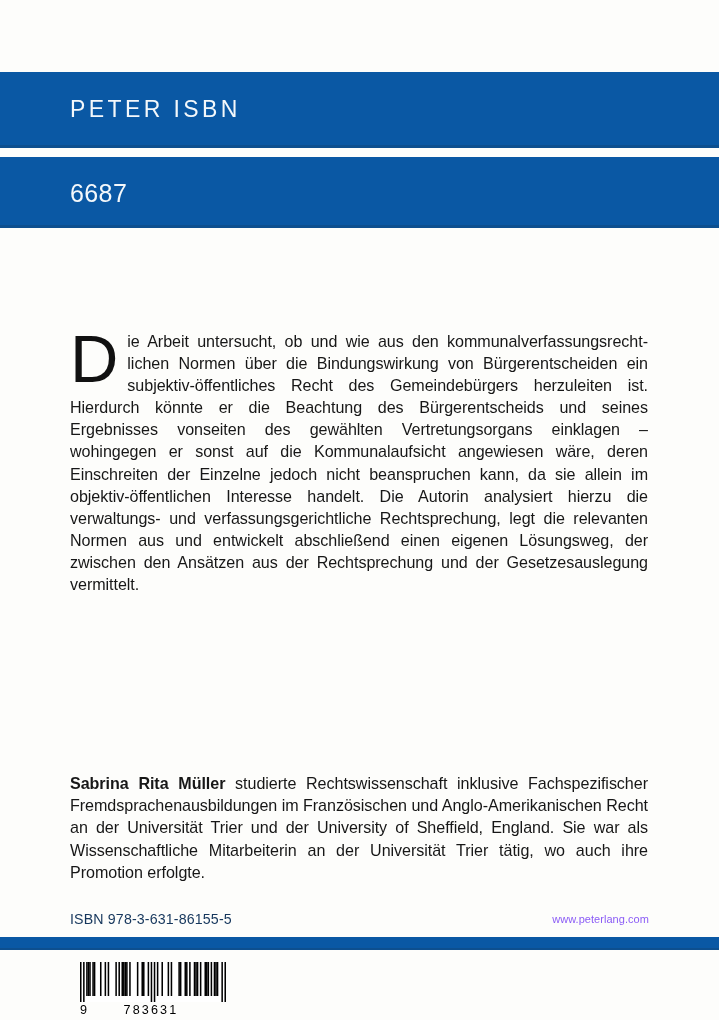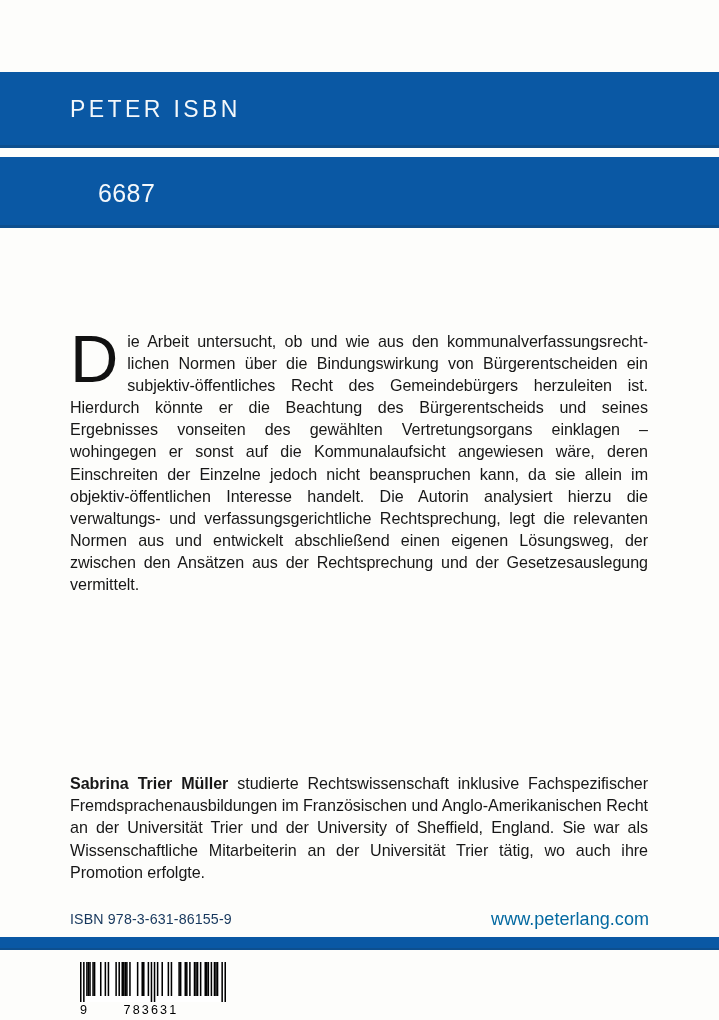--- a/index.html
+++ b/index.html
@@ -73,21 +73,20 @@
     position: absolute;
     left: 70px;
     top: 50%;
     transform: translateY(-50%);
     color: #f4f8fb;
     font-size: 25px;
     font-weight: 400;
     letter-spacing: 0.4px;
     font-family: "Liberation Sans Narrow", "Liberation Sans", sans-serif;
     white-space: nowrap;
-    margin-left: 28px;
   }
 
   
   .blurb {
     position: absolute;
     left: 70px;
     top: 330px;
     width: 578px;
     color: #171717;
     font-size: 16.1px;
@@ -139,22 +138,22 @@
     justify-content: space-between;
   }
   .isbn {
     color: #15365c;
     font-size: 14.2px;
     letter-spacing: 0.15px;
     white-space: nowrap;
     font-family: "Liberation Sans", sans-serif;
   }
   .website {
-    color: #0369a1;
-    font-size: 18px;
+    color: #8b5cf6;
+    font-size: 11px;
     letter-spacing: 0.05px;
     white-space: nowrap;
     text-decoration: none;
     font-family: "Liberation Sans", sans-serif;
   }
 
   
   .footer-rule {
     position: absolute;
     left: 0;
@@ -207,25 +206,25 @@
 
   <div class="series-bar">
     <div class="series-number">6687</div>
   </div>
 
   <div class="blurb">
     <span class="dropcap">D</span><span>ie Arbeit untersucht, ob und wie aus den kommunalverfassungsrecht­lichen Normen über die Bindungswirkung von Bürgerentscheiden ein subjektiv-öffentliches Recht des Gemeindebürgers herzuleiten ist. Hierdurch könnte er die Beachtung des Bürgerentscheids und seines Ergebnisses vonseiten des gewählten Vertretungsorgans einklagen – wohingegen er sonst auf die Kommunalaufsicht angewiesen wäre, deren Einschreiten der Einzelne jedoch nicht beanspruchen kann, da sie allein im objektiv-öffentlichen Interesse handelt. Die Autorin analysiert hierzu die verwaltungs- und verfassungsgerichtliche Rechtsprechung, legt die relevanten Normen aus und entwickelt abschließend einen eigenen Lösungsweg, der zwischen den Ansätzen aus der Rechtsprechung und der Gesetzesauslegung vermittelt.</span>
   </div>
 
   <div class="bio">
-    <span class="author-name">Sabrina Trier Müller</span><span> studierte Rechtswissenschaft inklusive Fachspezifischer Fremdsprachenausbildungen im Französischen und Anglo-Amerikanischen Recht an der Universität Trier und der University of Sheffield, England. Sie war als Wissenschaftliche Mitarbeiterin an der Universität Trier tätig, wo auch ihre Promotion erfolgte.</span>
+    <span class="author-name">Sabrina Rita Müller</span><span> studierte Rechtswissenschaft inklusive Fachspezifischer Fremdsprachenausbildungen im Französischen und Anglo-Amerikanischen Recht an der Universität Trier und der University of Sheffield, England. Sie war als Wissenschaftliche Mitarbeiterin an der Universität Trier tätig, wo auch ihre Promotion erfolgte.</span>
   </div>
 
   <div class="meta-row">
-    <span class="isbn">ISBN 978-3-631-86155-9</span>
+    <span class="isbn">ISBN 978-3-631-86155-5</span>
     <a class="website" href="#">www.peterlang.com</a>
   </div>
 
   <div class="footer-rule"></div>
 
   <div class="barcode-block">
     <svg class="barcode-bars" viewBox="0 0 146 40" preserveAspectRatio="none">
       <rect x="0" y="0" width="146" height="40" fill="#ffffff"></rect>
       <g fill="#000000" id="bc-g">
           <rect x="0.000" y="0" width="1.537" height="40"></rect>

